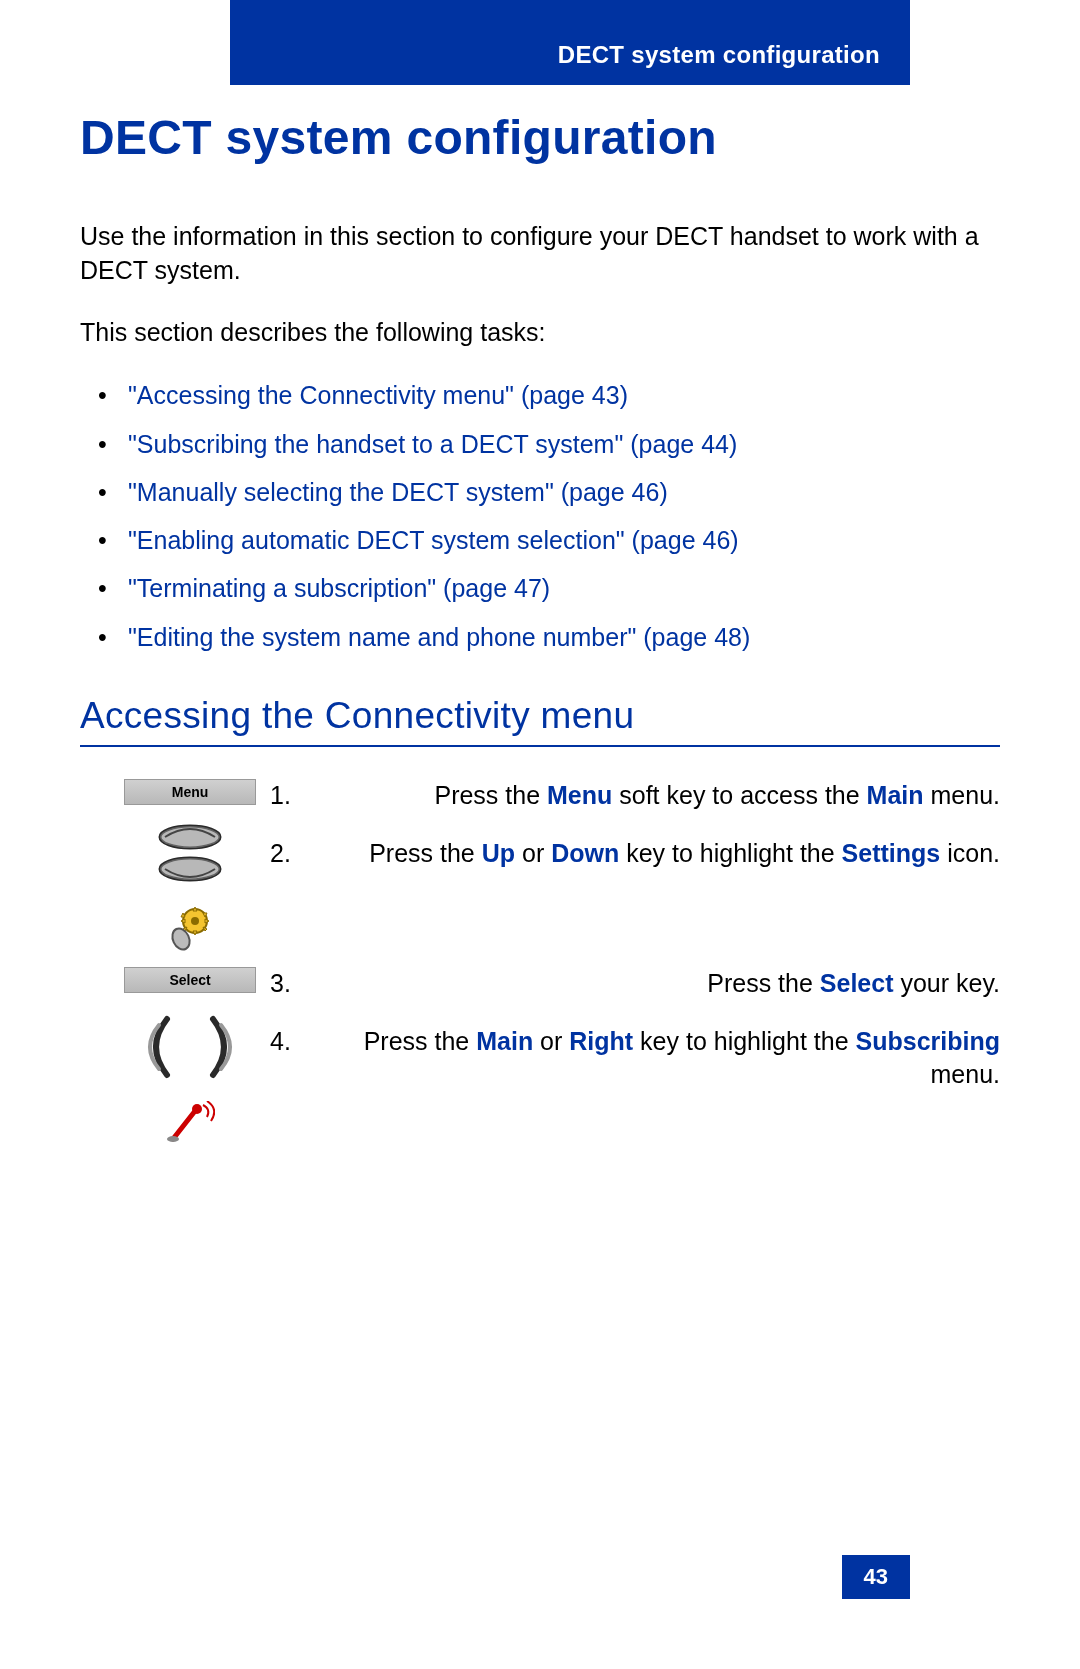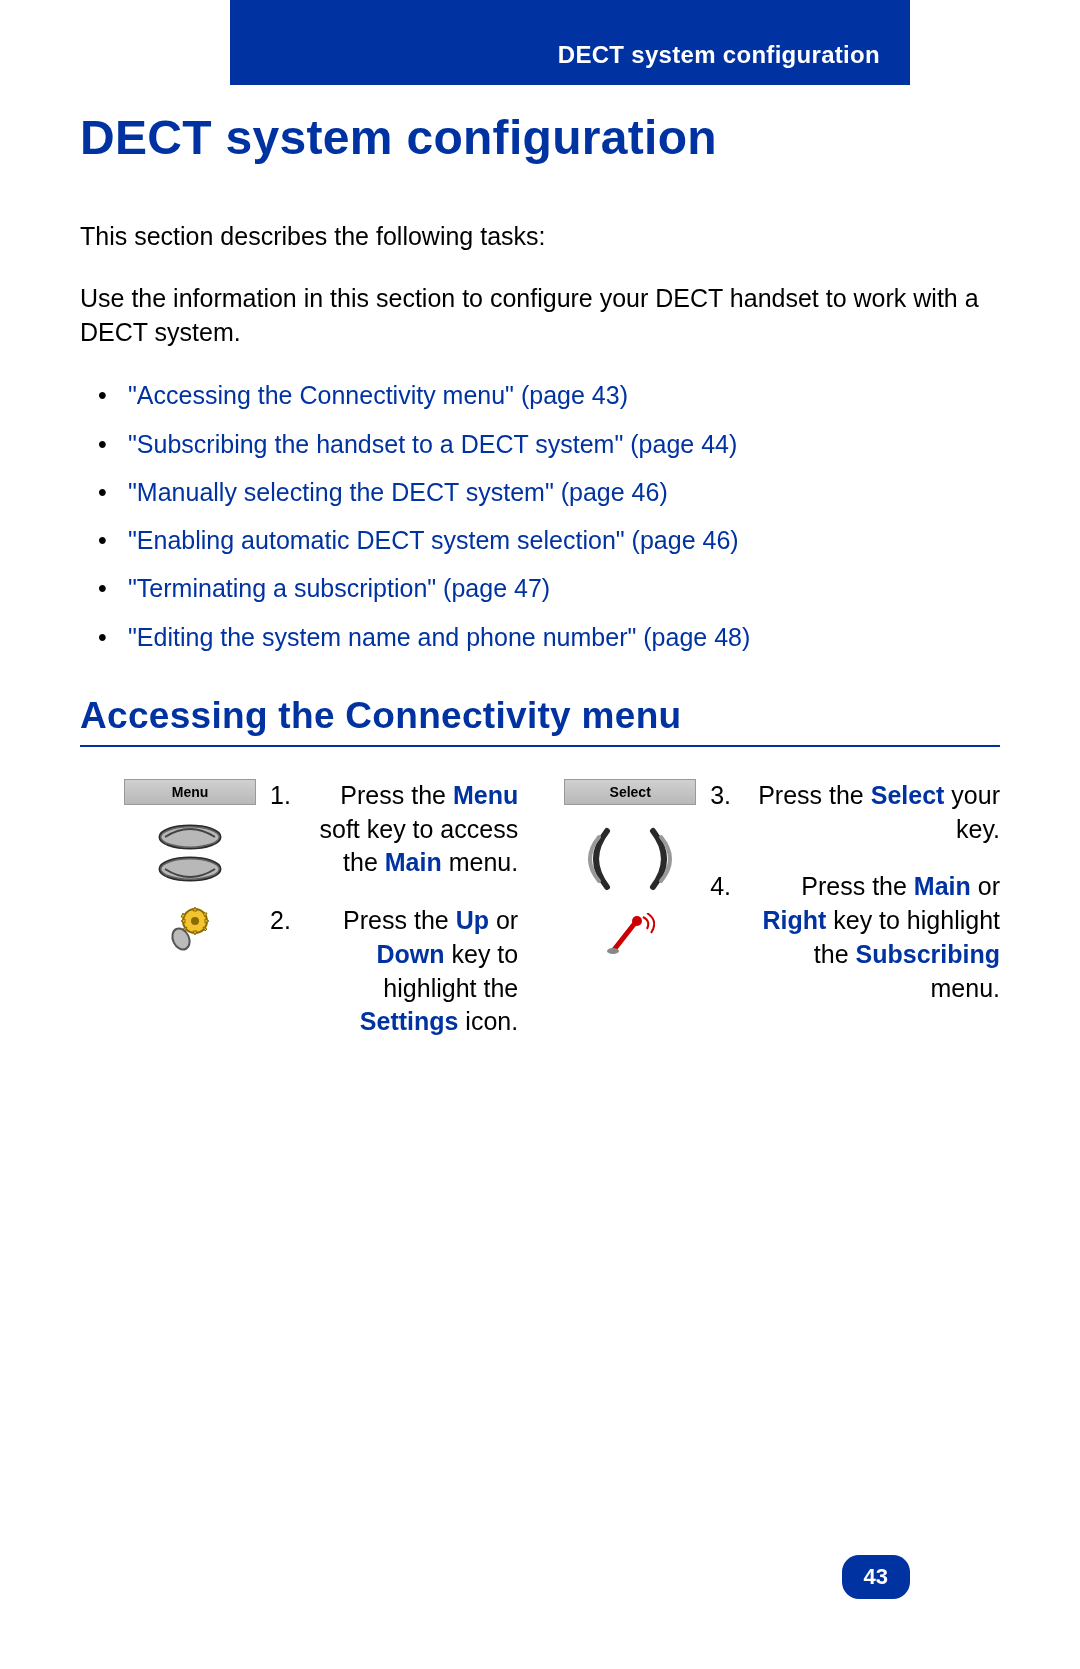--- a/index.html
+++ b/index.html
@@ -62,34 +62,34 @@
       left: 18px;
       top: 0;
       color: #000;
       font-size: 25px;
     }
     .link {
       color: #0033a1;
     }
     .sub-heading {
       color: #0033a1;
-      font-weight: bold;
+      font-weight: normal;
       font-size: 37px;
       margin-top: 40px;
       margin-bottom: 8px;
       letter-spacing: 0.3px;
     }
     .rule {
       border: none;
       border-top: 2px solid #0033a1;
       margin-bottom: 30px;
     }
     .steps-table {
       display: flex;
-      flex-direction: row;
+      flex-direction: column;
       gap: 2px;
       margin-top: 32px;
     }
     .step-row {
       display: flex;
       align-items: flex-start;
       margin-bottom: 12px;
     }
     .icon-col {
       width: 190px;
@@ -136,35 +136,34 @@
     }
     .footer-page {
       position: absolute;
       bottom: 70px;
       right: 170px;
       background: #0033a1;
       color: #fff;
       font-weight: bold;
       font-size: 22px;
       padding: 9px 22px;
-      border-radius: 17px;
     }
   </style>
 </head>
 <body>
 
 <div class="header-bar">
   <span>DECT system configuration</span>
 </div>
 
 <div class="content">
   <h1 class="main-title">DECT system configuration</h1>
 
+  <p class="para">Use the information in this section to configure your DECT handset to work with a DECT system.</p>
   <p class="para">This section describes the following tasks:</p>
-  <p class="para">Use the information in this section to configure your DECT handset to work with a DECT system.</p>
 
   <ul class="task-list">
     <li><span class="link">"Accessing the Connectivity menu" (page 43)</span></li>
     <li><span class="link">"Subscribing the handset to a DECT system" (page 44)</span></li>
     <li><span class="link">"Manually selecting the DECT system" (page 46)</span></li>
     <li><span class="link">"Enabling automatic DECT system selection" (page 46)</span></li>
     <li><span class="link">"Terminating a subscription" (page 47)</span></li>
     <li><span class="link">"Editing the system name and phone number" (page 48)</span></li>
   </ul>
 

